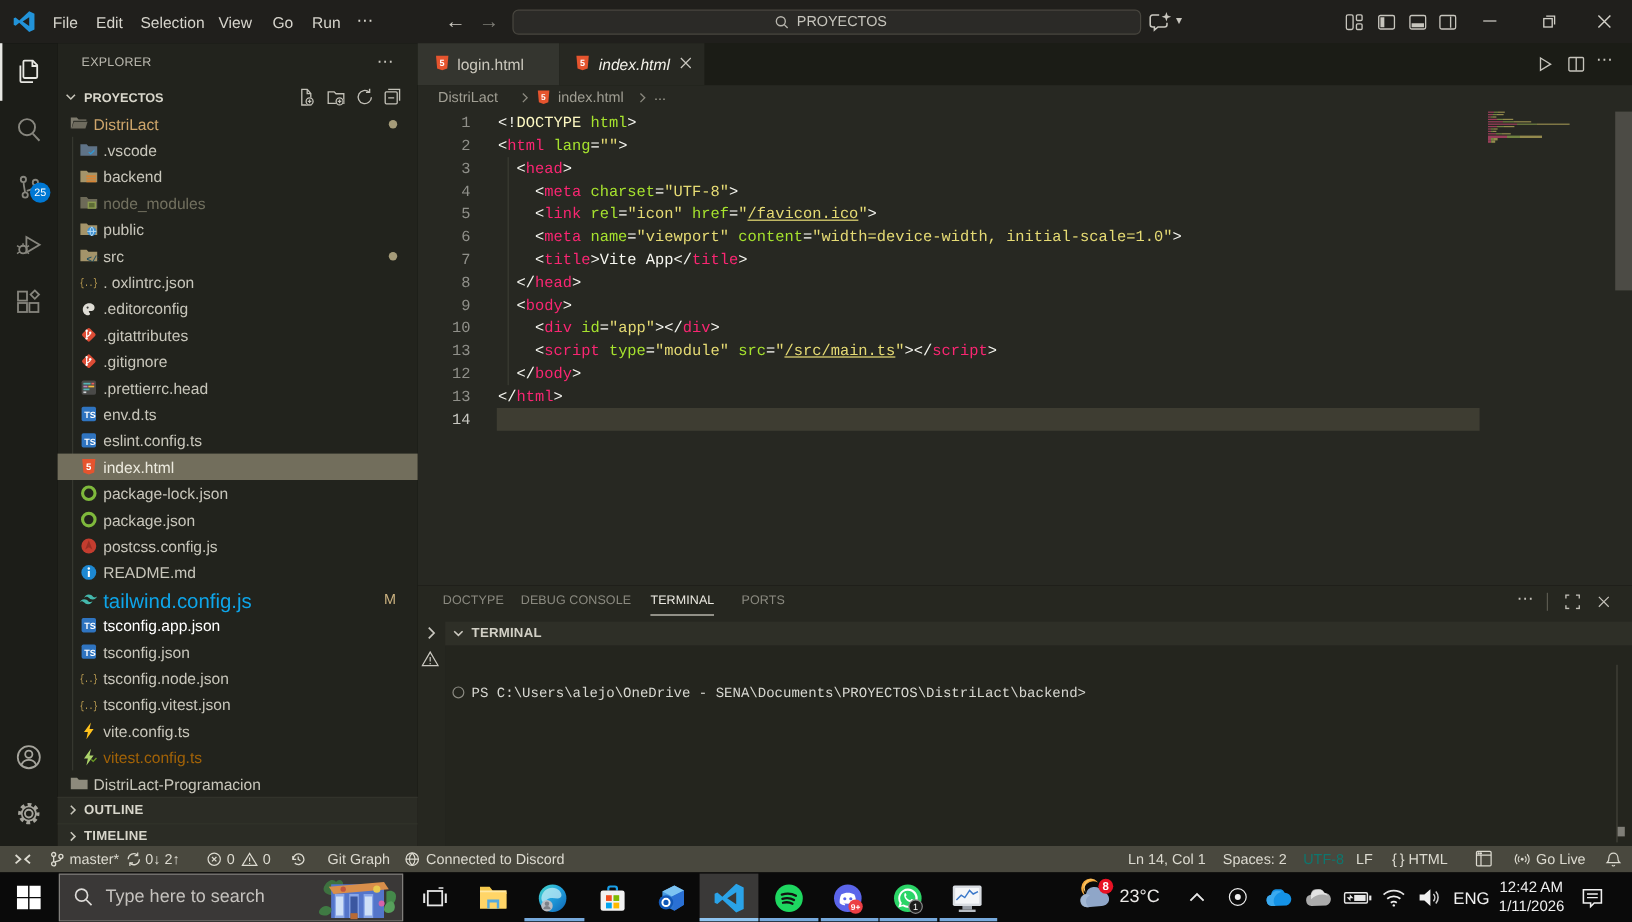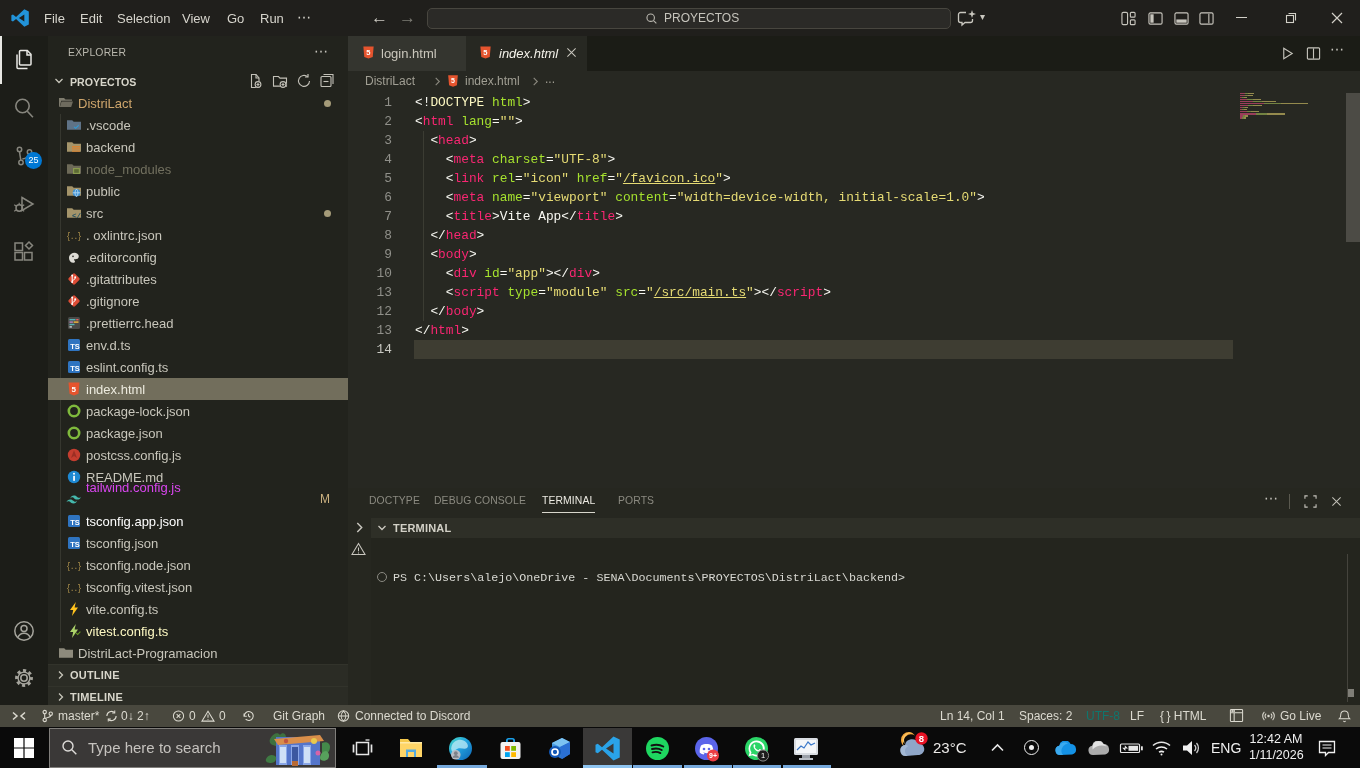--- a/index.html
+++ b/index.html
@@ -282,21 +282,21 @@
       <rect x="7.2" y="6.8" width="1.7" height="5" fill="#fff"></rect>
       <circle cx="8" cy="4.8" r="1" fill="#fff"></circle>
     </svg>
   </div>
 <div class="ab" style="left:86px;top:470px;font-size:13px;color:#c8c6bb;white-space:nowrap">README.md</div>
 <div class="ab" style="left:66px;top:491px">
     <svg width="16" height="16" viewBox="0 0 16 16">
       <path fill="#45b8ac" d="M8 4.5c-2 0-3.2 1-3.8 2.9.7-1 1.6-1.3 2.5-1.1.5.1.9.5 1.3.9.7.7 1.5 1.4 3.2 1.4 2 0 3.2-1 3.8-2.9-.8 1-1.6 1.3-2.5 1.1-.5-.1-.9-.5-1.3-.9C10.5 5.2 9.7 4.5 8 4.5zM4.2 8.4c-2 0-3.2 1-3.8 2.9.7-1 1.6-1.3 2.5-1.1.5.1.9.5 1.3.9.7.7 1.5 1.4 3.2 1.4 2 0 3.2-1 3.8-2.9-.8 1-1.6 1.3-2.5 1.1-.5-.1-.9-.5-1.3-.9-.7-.7-1.5-1.4-3.2-1.4z"></path>
     </svg>
   </div>
-<div class="ab" style="left:86px;top:480px;font-size:13px;color:#d946ef;white-space:nowrap">tailwind.config.js</div>
+<div class="ab" style="left:86px;top:492px;font-size:17px;color:#0ea5e9;white-space:nowrap">tailwind.config.js</div>
 <div class="ab" style="left:320px;top:492px;font-size:12px;color:#cbb180">M</div>
 <div class="ab" style="left:66px;top:513px">
     <svg width="16" height="16" viewBox="0 0 16 16">
       <rect x="2" y="2" width="12" height="12" rx="1.5" fill="#2f74c0"></rect>
       <text x="4.2" y="11.5" font-family="Liberation Sans" font-weight="bold" font-size="7.5" fill="#fff">TS</text>
     </svg>
   </div>
 <div class="ab" style="left:86px;top:514px;font-size:13px;color:#ffffff;white-space:nowrap">tsconfig.app.json</div>
 <div class="ab" style="left:66px;top:535px">
     <svg width="16" height="16" viewBox="0 0 16 16">
@@ -322,21 +322,21 @@
       <path fill="#ffc21d" d="M9.8 1 4 9h3.2L6 15l6-8.5H8.6z"></path>
     </svg>
   </div>
 <div class="ab" style="left:86px;top:602px;font-size:13px;color:#c8c6bb;white-space:nowrap">vite.config.ts</div>
 <div class="ab" style="left:66px;top:623px">
     <svg width="16" height="16" viewBox="0 0 16 16">
       <path fill="#acd36a" d="M9.8 1 4 9h3.2L6 15l6-8.5H8.6z"></path>
       <path fill="#6a9c23" d="m10.5 9.5 1.2 1.2 2.3-2.4.8.8-3.1 3.2-2-2z"></path>
     </svg>
   </div>
-<div class="ab" style="left:86px;top:624px;font-size:13px;color:#fef9c3;white-space:nowrap">vitest.config.ts</div>
+<div class="ab" style="left:86px;top:624px;font-size:13px;color:#a16207;white-space:nowrap">vitest.config.ts</div>
 <div class="ab" style="left:58px;top:645px">
     <svg width="16" height="16" viewBox="0 0 16 16">
       <path fill="#8d8a7c" d="M1 3.2h5.2l1.5 1.6H15v8H1z"></path>
     </svg>
   </div>
 <div class="ab" style="left:78px;top:646px;font-size:13px;color:#c8c6bb;white-space:nowrap">DistriLact-Programacion</div>
 <div class="ab" style="left:48px;top:664px;width:300px;height:22px;background:#2b2c25;border-top:1px solid #32332b"></div>
 <svg class="ab" style="left:56px;top:670px" width="10" height="10" viewBox="0 0 10 10" fill="none" stroke="#c8c6bb" stroke-width="1.3">
     <path d="m3 1.5 3.5 3.5L3 8.5"></path>
   </svg>

